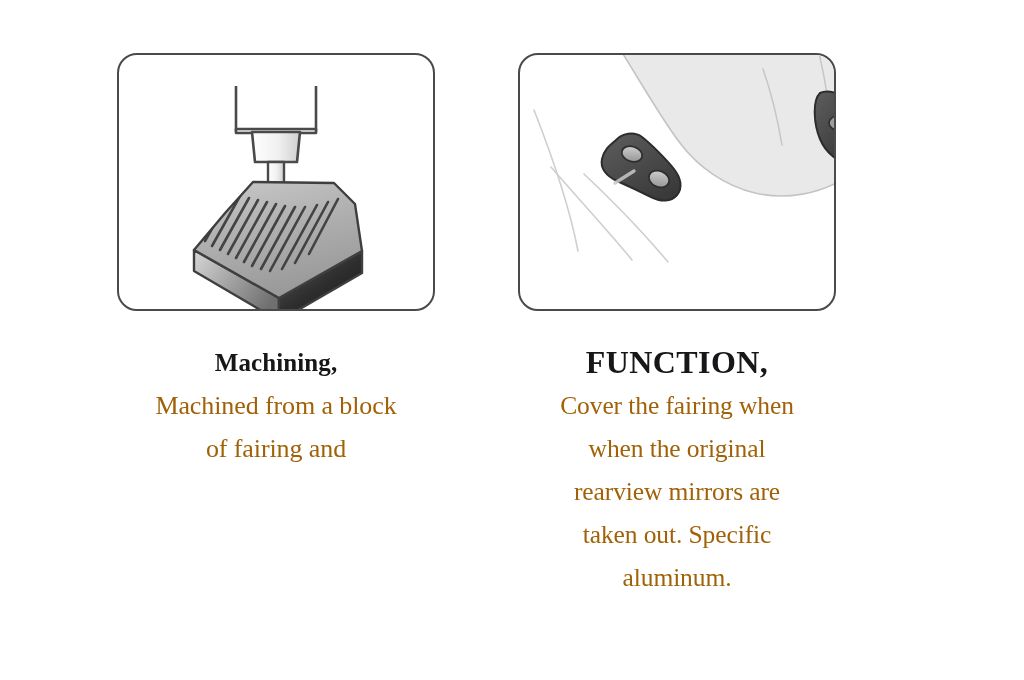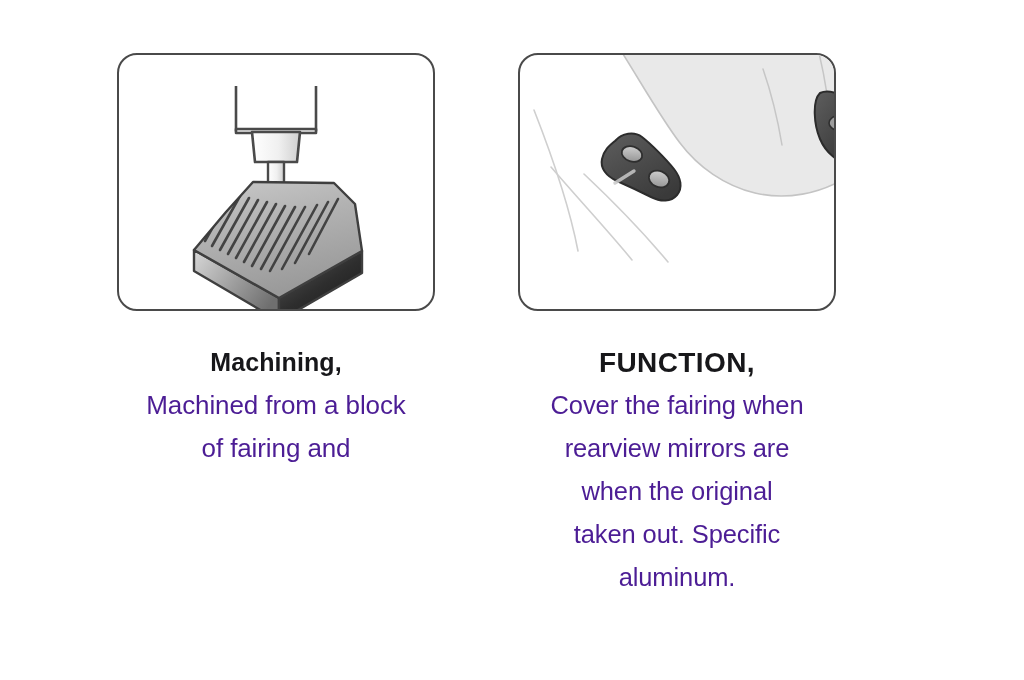--- a/index.html
+++ b/index.html
@@ -52,43 +52,44 @@
     background: #ffffff;
     overflow: hidden;
   }
   .icon-card svg { display: block; }
 
   
   .feature-text {
     margin-top: 30px;
     text-align: center;
     width: 318px;
+    font-family: Liberation Serif, serif;
   }
   .feature-heading {
     font-size: 25px;
     font-weight: bold;
     color: #17171a;
     letter-spacing: 0.1px;
     line-height: 43px;
     margin: 0;
     white-space: nowrap;
   }
   .feature-body {
     margin: 0;
     font-size: 26px;
     line-height: 43px;
-    color: #4c1d95;
+    color: #a16207;
     letter-spacing: -0.1px;
   }
   .feature-body .body-line {
     display: block;
     white-space: nowrap;
   }
   .col-right .feature-body { font-size: 25.5px; }
-  .col-right .feature-heading { font-size: 28px; letter-spacing: 0.4px; }
+  .col-right .feature-heading { font-size: 32px; letter-spacing: 0.4px; }
 </style>
 </head>
 <body>
 
 <div class="page">
   <div class="columns">
 
     <div class="feature-col col-left">
 
       <div class="icon-card">
@@ -227,22 +228,22 @@
               <ellipse cx="318" cy="68" rx="9" ry="7" fill="#9d9d9d" stroke="#2f2f2f" stroke-width="1.6"></ellipse>
             </g>
           </g>
         </svg>
       </div>
 
       <div class="feature-text">
         <div class="feature-heading">FUNCTION,</div>
         <div class="feature-body">
           <span class="body-line">Cover the fairing when</span>
+          <span class="body-line">when the original</span>
           <span class="body-line">rearview mirrors are</span>
-          <span class="body-line">when the original</span>
           <span class="body-line">taken out. Specific</span>
           <span class="body-line">aluminum.</span>
         </div>
       </div>
     </div>
 
   </div>
 </div>
 
 </body></html>

